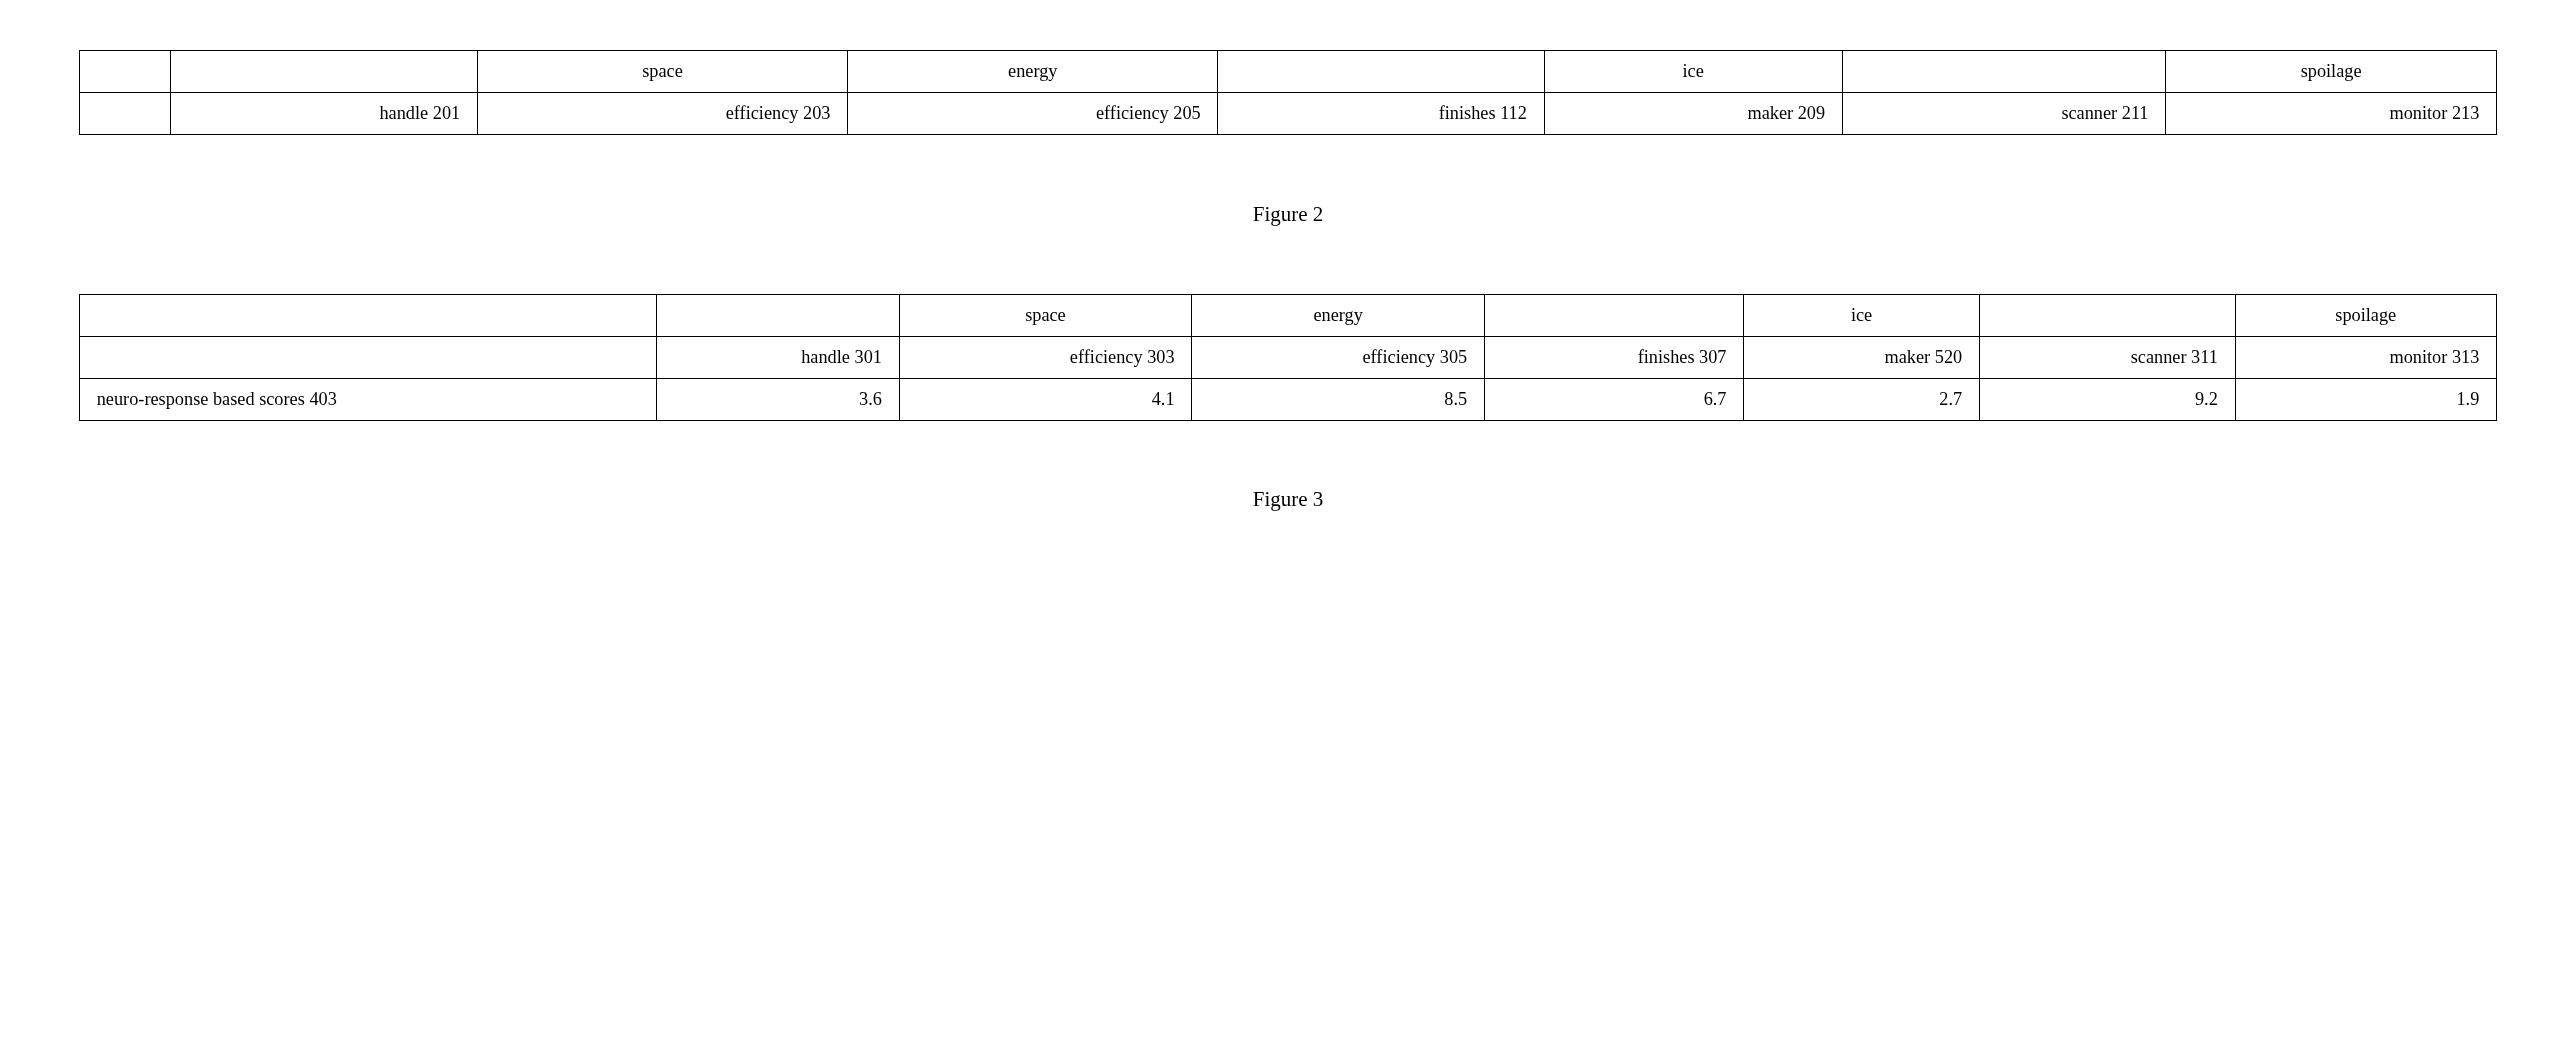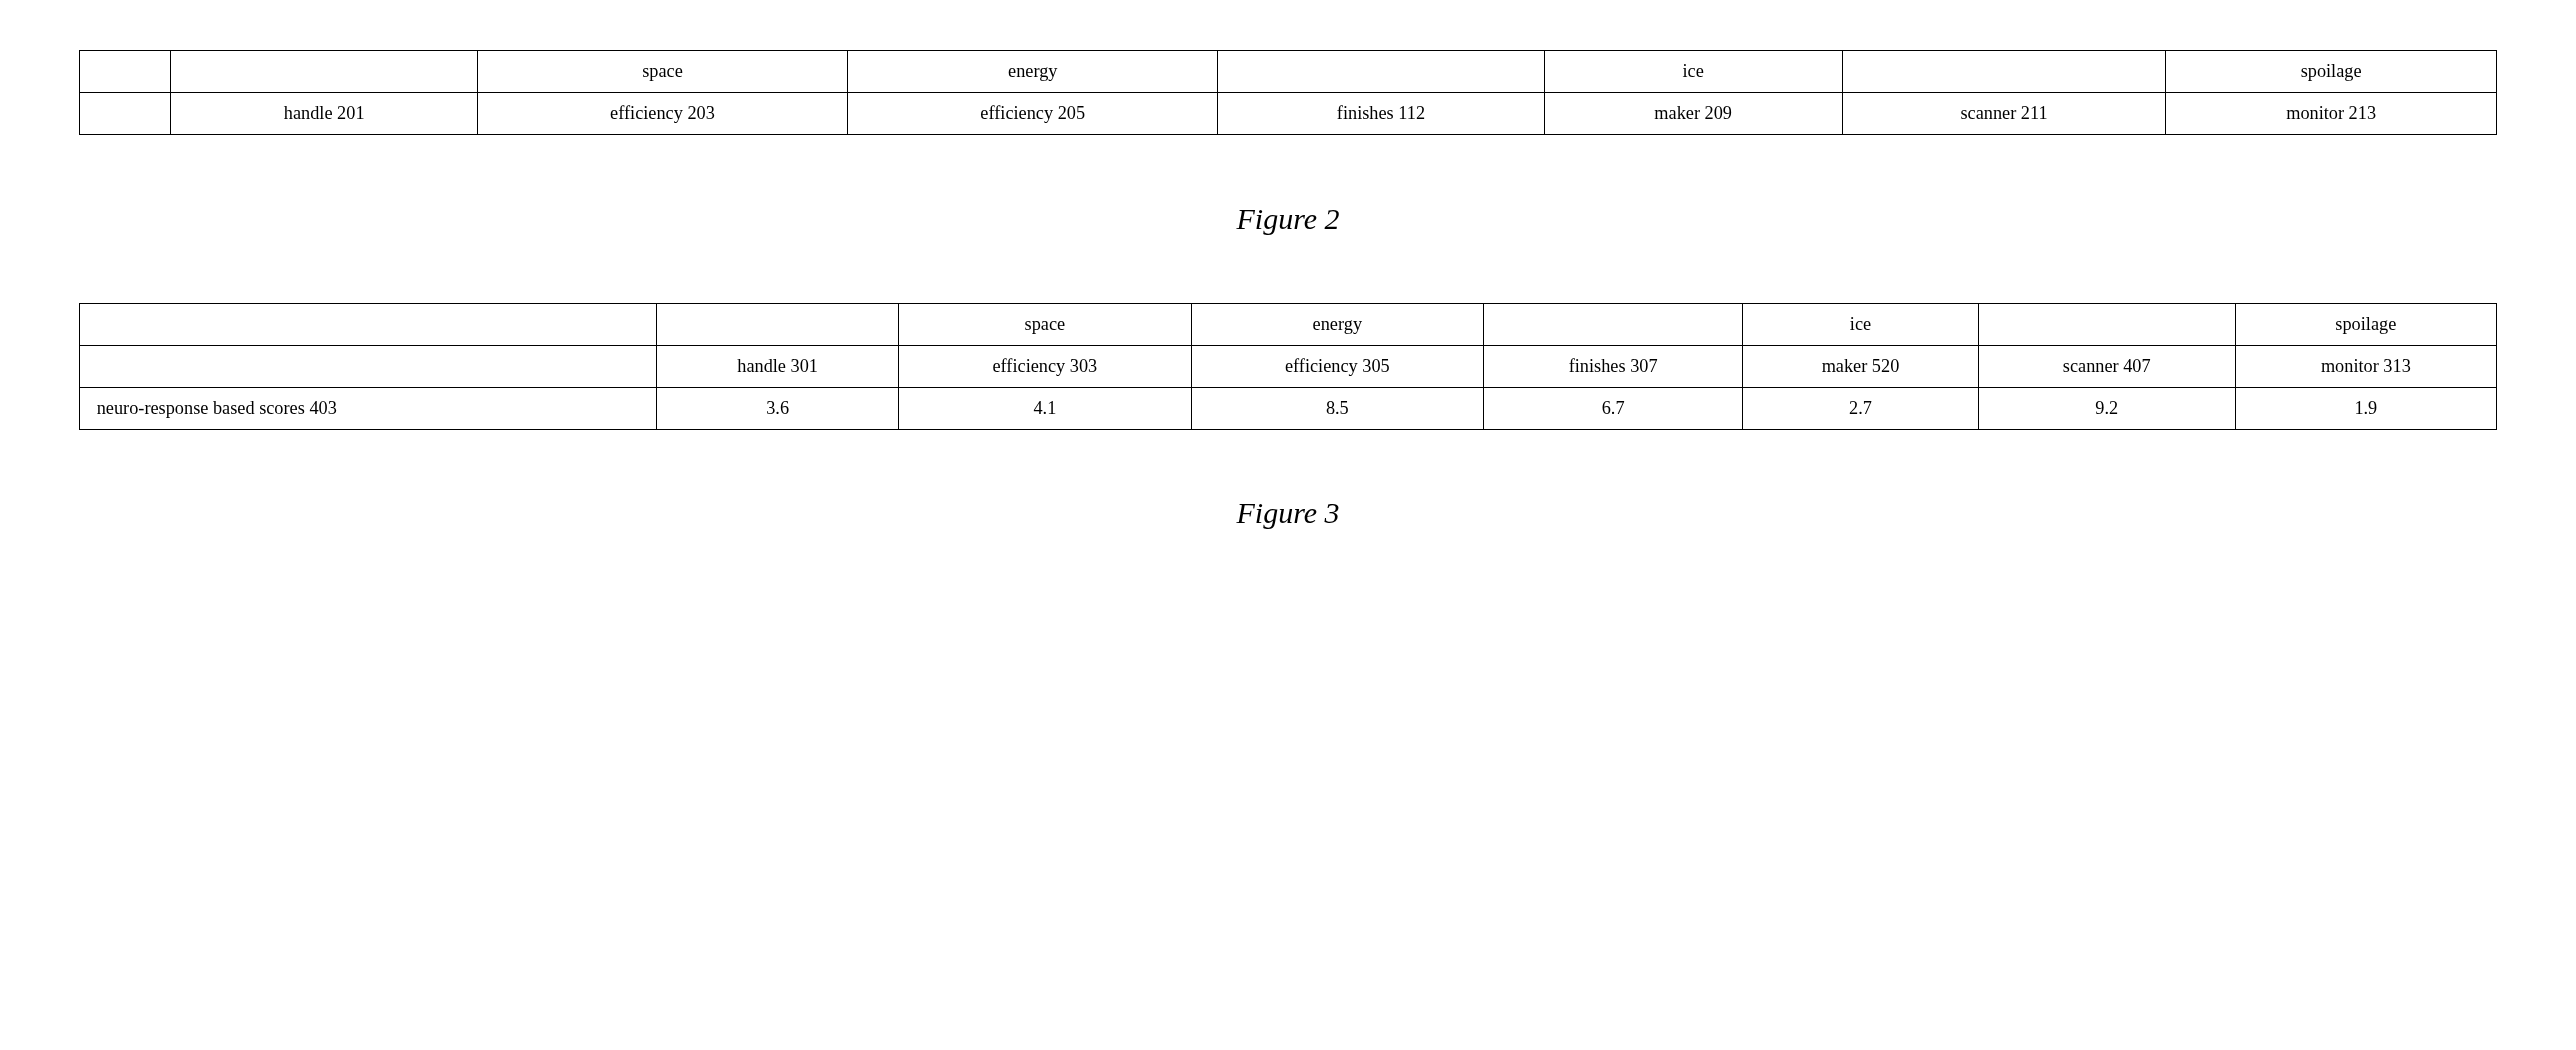--- a/index.html
+++ b/index.html
@@ -35,36 +35,35 @@
       border-collapse: collapse;
       margin-bottom: 50px;
       font-size: 18.3px;
       padding-left: 48px;
     }
 
     .data-table td,
     .data-table th {
       border: 1.3px solid #000000;
       padding: 10px 16.7px;
-      text-align: center;
+      text-align: right;
     }
 
     .data-table td:first-child {
       text-align: left;
     }
 
     .data-table tr:first-child td {
       text-align: center;
     }
 
     .figure-caption {
-      font-size: 30px;
+      font-size: 21px;
       font-family: 'Times New Roman', Times, serif;
       margin-top: 16.7px;
-      font-style: italic;
     }
 
     .row-label {
       text-align: left !important;
       font-size: 18.3px;
     }
   </style>
 </head>
 <body>
 
@@ -115,21 +114,21 @@
         <td>spoilage</td>
       </tr>
 
       <tr>
         <td></td>
         <td>handle 301</td>
         <td>efficiency 303</td>
         <td>efficiency 305</td>
         <td>finishes 307</td>
         <td>maker 520</td>
-        <td>scanner 407</td>
+        <td>scanner 311</td>
         <td>monitor 313</td>
       </tr>
 
       <tr>
         <td class="row-label">neuro-response based scores 403</td>
         <td>3.6</td>
         <td>4.1</td>
         <td>8.5</td>
         <td>6.7</td>
         <td>2.7</td>

